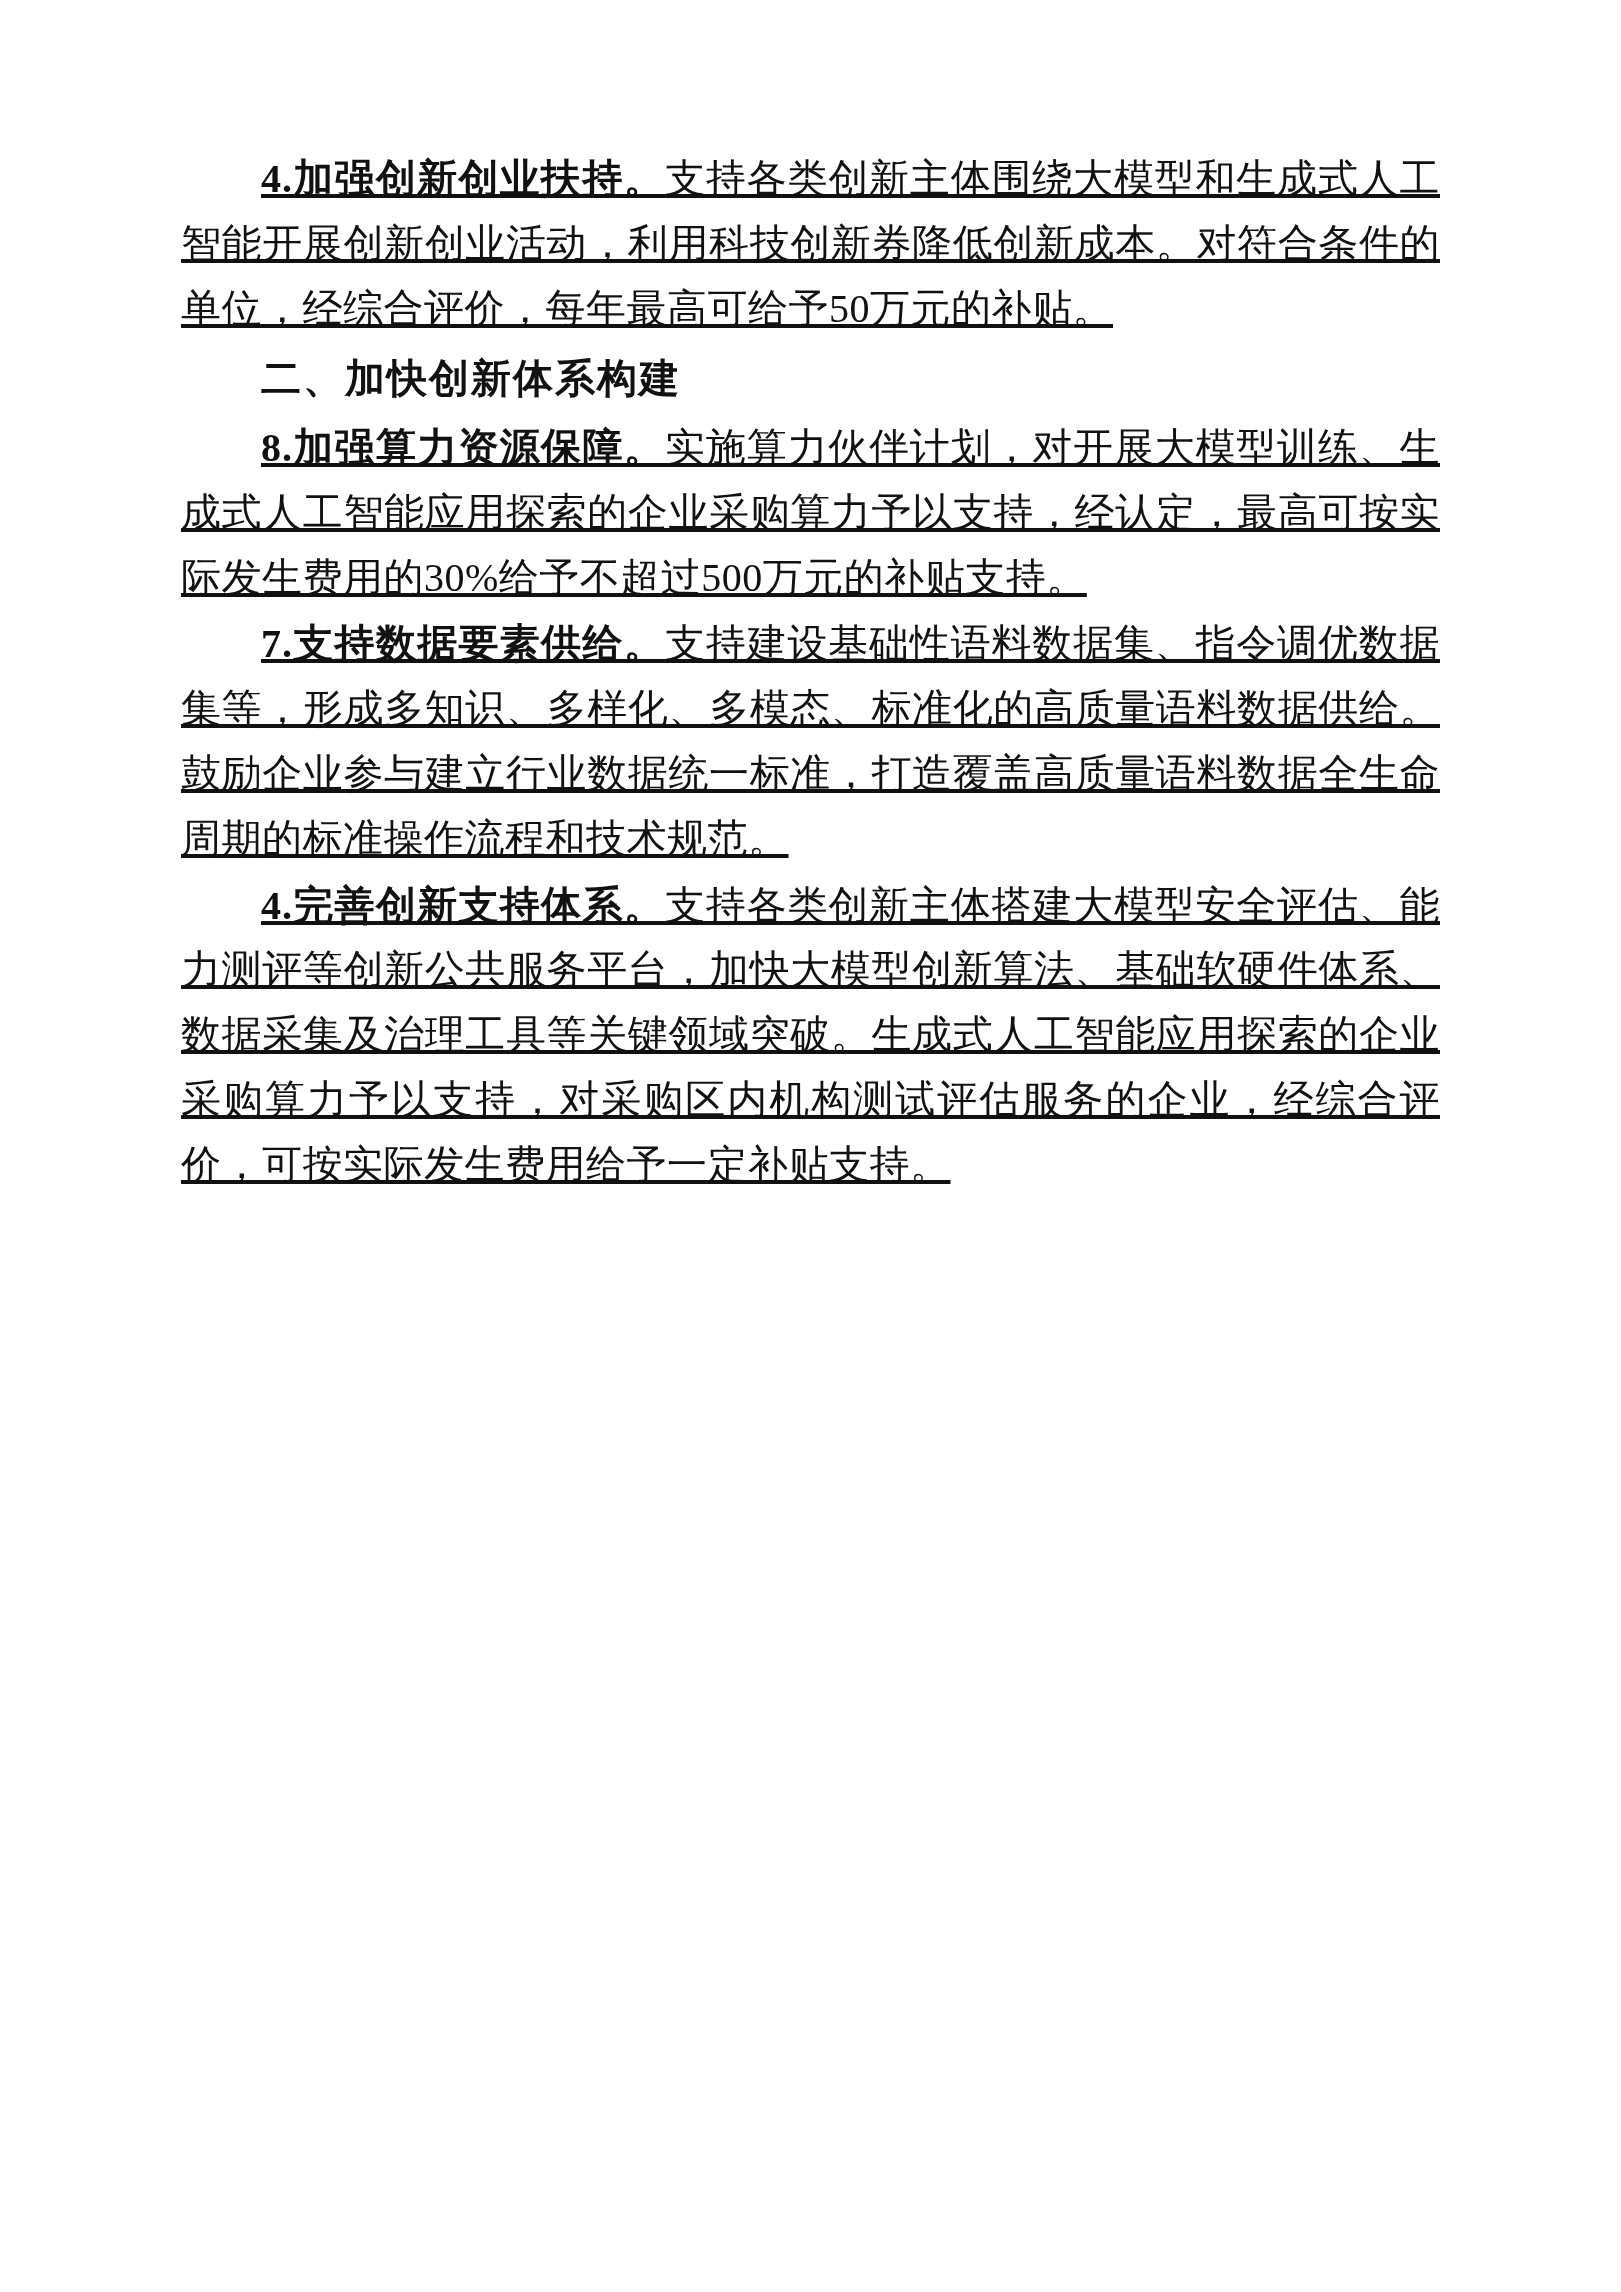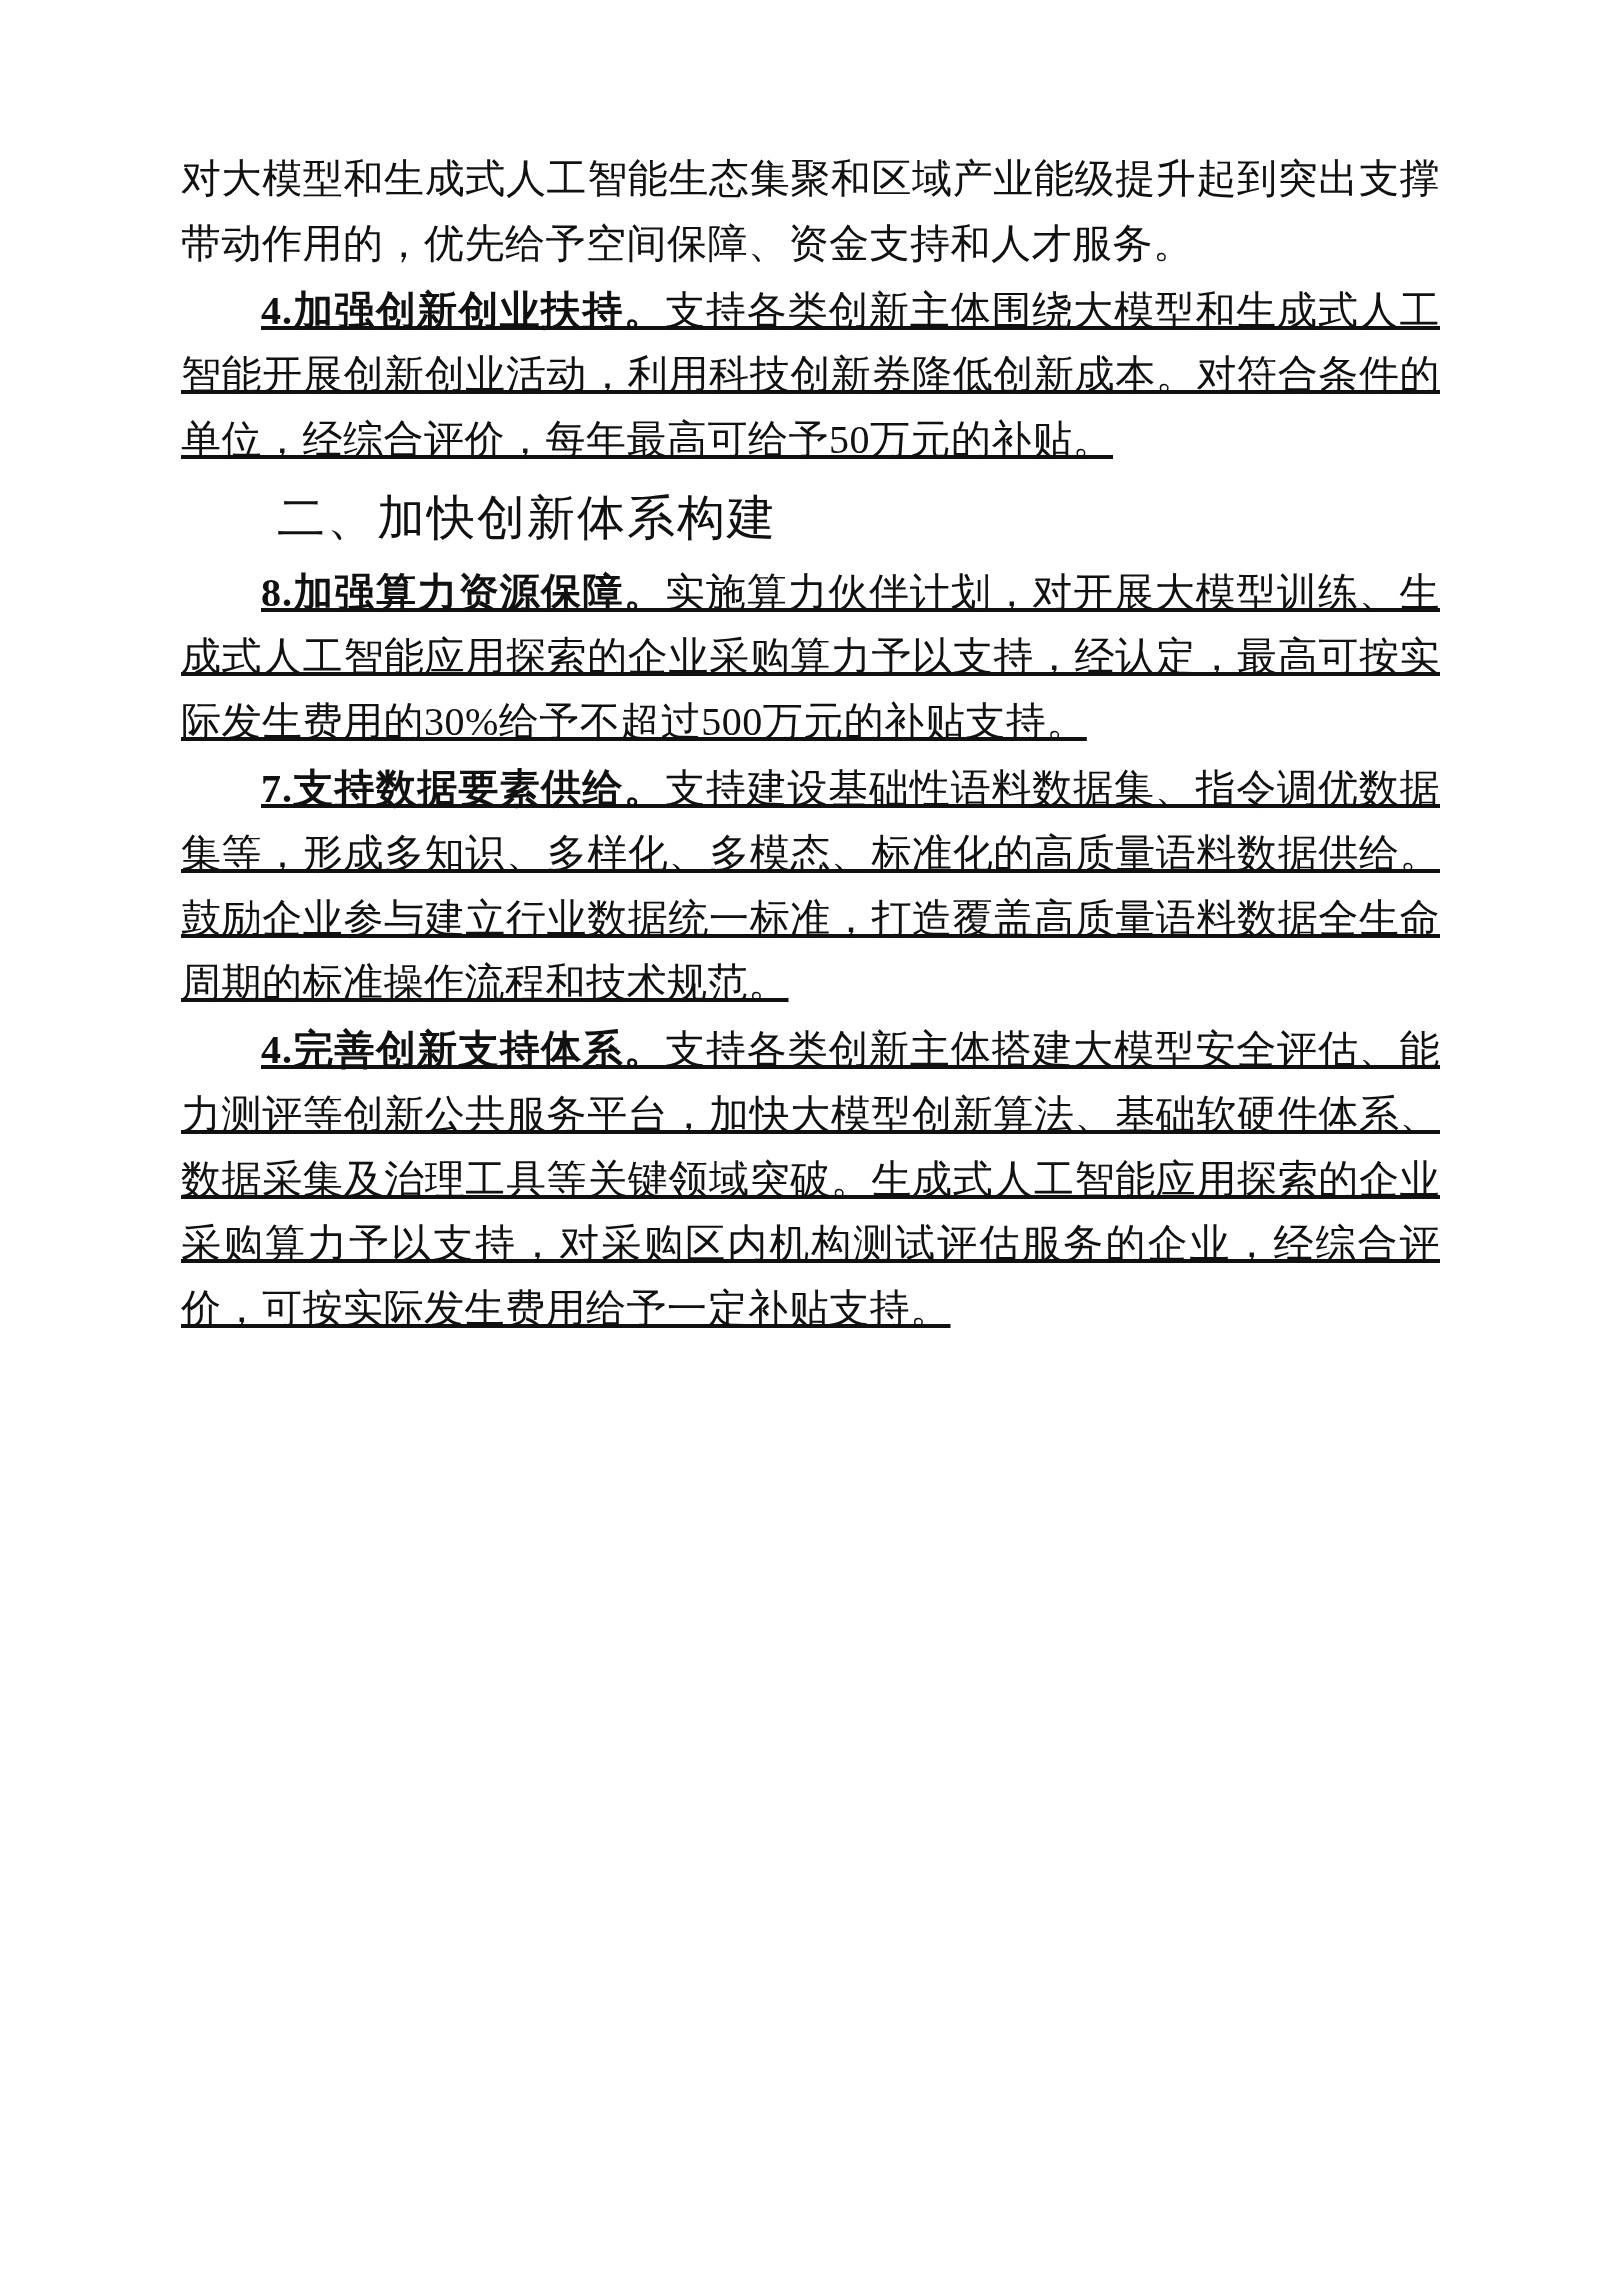--- a/index.html
+++ b/index.html
@@ -34,32 +34,31 @@
     margin: 0 0 2px 0;
     text-indent: 0;
   }
   .lead {
     font-weight: bold;
     letter-spacing: 1px;
   }
   .section-head {
     margin: 5.9px 0 3.9px 0;
     text-indent: 2em;
-    font-weight: normal;
+    font-weight: bold;
     letter-spacing: 2px;
-    font-size: 48px;
+    font-size: 40px;
   }
 </style>
 </head>
 <body>
 
 <div class="page">
   <div class="doc-body">
 
-    <p class="cont">对大模型和生成式人工智能生态集聚和区域产业能级提升起到突出支撑带动作用的，优先给予空间保障、资金支持和人才服务。</p>
 
     <p class="para"><span class="lead">4.加强创新创业扶持。</span><span>支持各类创新主体围绕大模型和生成式人工智能开展创新创业活动，利用科技创新券降低创新成本。对符合条件的单位，经综合评价，每年最高可给予50万元的补贴。</span></p>
 
     <p class="section-head">二、加快创新体系构建</p>
 
     <p class="para"><span class="lead">8.加强算力资源保障。</span><span>实施算力伙伴计划，对开展大模型训练、生成式人工智能应用探索的企业采购算力予以支持，经认定，最高可按实际发生费用的30%给予不超过500万元的补贴支持。</span></p>
 
     <p class="para"><span class="lead">7.支持数据要素供给。</span><span>支持建设基础性语料数据集、指令调优数据集等，形成多知识、多样化、多模态、标准化的高质量语料数据供给。鼓励企业参与建立行业数据统一标准，打造覆盖高质量语料数据全生命周期的标准操作流程和技术规范。</span></p>
 
     <p class="para"><span class="lead">4.完善创新支持体系。</span><span>支持各类创新主体搭建大模型安全评估、能力测评等创新公共服务平台，加快大模型创新算法、基础软硬件体系、数据采集及治理工具等关键领域突破。生成式人工智能应用探索的企业采购算力予以支持，对采购区内机构测试评估服务的企业，经综合评价，可按实际发生费用给予一定补贴支持。</span></p>

